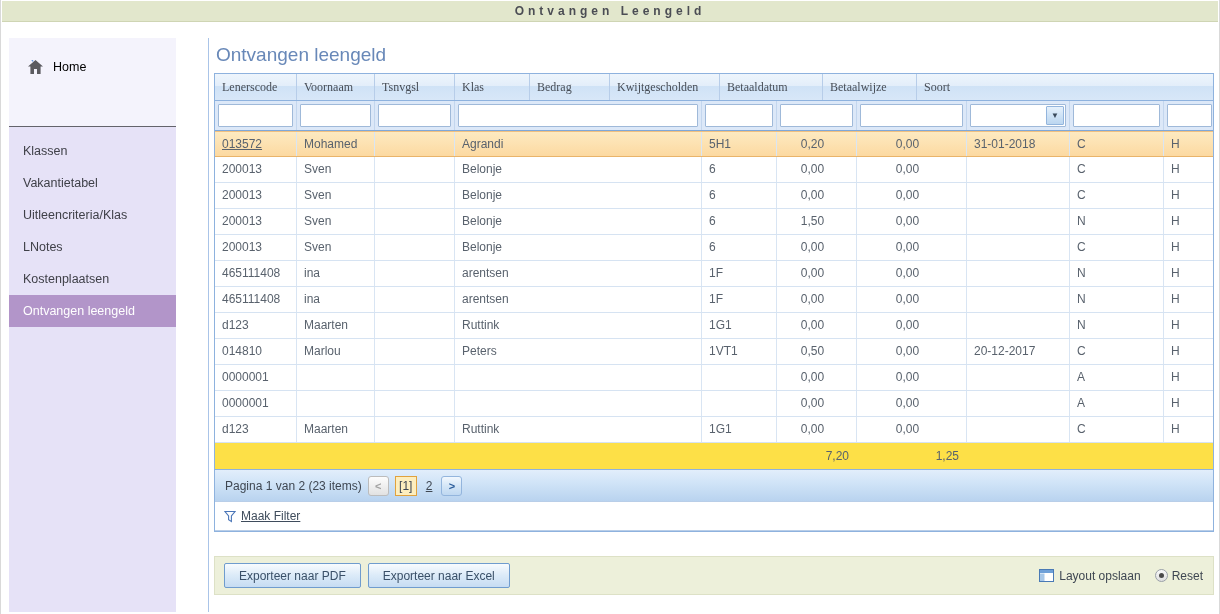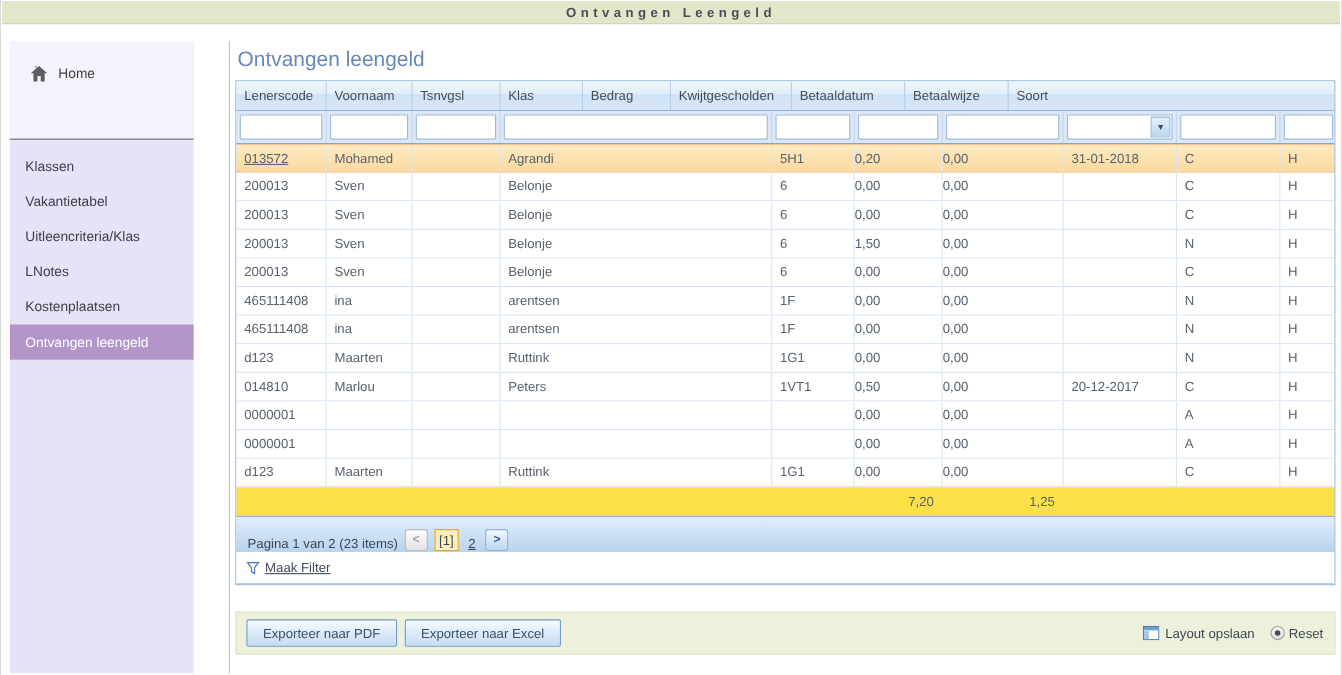--- a/index.html
+++ b/index.html
@@ -24,42 +24,42 @@
   .sidebar{
     position:absolute;left:8px;top:38px;width:167px;bottom:2px;
     background:#e6e2f7;
   }
   .side-top{
     background:#f4f3fc;height:62px;border-bottom:0;
     padding-top:14px;
   }
   .home-item{
     display:flex;align-items:center;gap:9px;padding-left:18px;height:30px;
-    color:#404040;font-size:12.5px;cursor:default;
+    color:#000000;font-size:12.5px;cursor:default;
   }
   .side-divider{height:27px;background:#f4f3fc;border-bottom:1px solid #63636b;}
   .side-menu{padding-top:8px;}
   .side-item{
     height:32px;line-height:32px;padding-left:14px;
     color:#3f4048;font-size:12.5px;cursor:default;white-space:nowrap;
   }
   .side-item.sel{background:#b295c9;color:#ffffff;}
 
   .vdivider{position:absolute;left:207px;top:38px;bottom:2px;width:1px;background:#aac4e8;}
 
   
   .main{position:absolute;left:213px;top:38px;width:1000px;}
   .page-title{
     margin:6px 0 0 2px;font-size:19px;font-weight:400;color:#6888b8;height:28px;
   }
 
   .grid{border:1px solid #8eb2de;width:1000px;margin-top:1px;background:#fff;}
   .grid-header{display:flex;height:27px;
     background:linear-gradient(#eef5fc,#e3eefa 45%,#cfe2f6 46%,#d8e7f8);
-    border-bottom:1px solid #8eb2de;}
+    border-bottom:1px solid #8eb2de;font-family:Liberation Serif, serif;}
   .hcell{
     flex:0 0 auto;padding:0 0 0 7px;line-height:26px;color:#474d56;
     border-right:1px solid #b7cde9;overflow:hidden;white-space:nowrap;
   }
   .hcell:last-child{border-right:none;}
 
   .filter-row{display:flex;height:30px;background:#dce8f8;border-bottom:1px solid #7fa8d9;}
   .fcell{flex:0 0 auto;padding:3px;border-right:1px solid #c3d6ee;}
   .fcell:last-child{border-right:none;}
   .fcell input{
@@ -74,32 +74,32 @@
     display:flex;align-items:center;justify-content:center;
     font-size:8px;color:#3a4a5c;cursor:pointer;padding:0;
   }
 
   .drow{display:flex;height:26px;background:#fff;border-bottom:1px solid #d6e3f2;}
   .dcell{
     flex:0 0 auto;padding:0 0 0 7px;line-height:25px;color:#59626d;
     border-right:1px solid #d9e5f3;overflow:hidden;white-space:nowrap;font-size:12px;
   }
   .dcell:last-child{border-right:none;}
-  .dcell.num{text-align:left;padding:0 8px 2px 0;}
+  .dcell.num{text-align:center;padding:0 8px 2px 0;}
   .drow.sel{
     background:linear-gradient(#fdeac1,#fcd9a1);
     border-top:1px solid #f0c080;border-bottom:1px solid #e9b46a;height:26px;
   }
 
   .summary-row{display:flex;height:27px;background:#fde047;border-bottom:1px solid #8eb2de;}
   .scell{flex:0 0 auto;line-height:26px;color:#59626d;padding:0 8px 0 7px;}
   .scell.num{text-align:right;}
 
   .pager-row{
-    display:flex;align-items:flex-end;height:32px;
+    display:flex;align-items:center;height:32px;
     background:linear-gradient(#e2eefb,#cfe3f7 45%,#b9d3ef);
     border-bottom:1px solid #b9cee8;padding-left:10px;gap:6px;color:#3f4752;
   }
   .pg-btn{
     width:21px;height:20px;border-radius:3px;display:flex;align-items:center;justify-content:center;
     font-size:11px;font-weight:bold;cursor:pointer;
   }
   .pg-btn.prev{background:linear-gradient(#fdfdfd,#e2e2e2);border:1px solid #bcbcbc;color:#a2a2a2;}
   .pg-btn.next{background:linear-gradient(#f2f8fe,#d4e6f7 50%,#bfd8f1);border:1px solid #93b5dd;color:#2c5d9b;}
   .pg-current{

